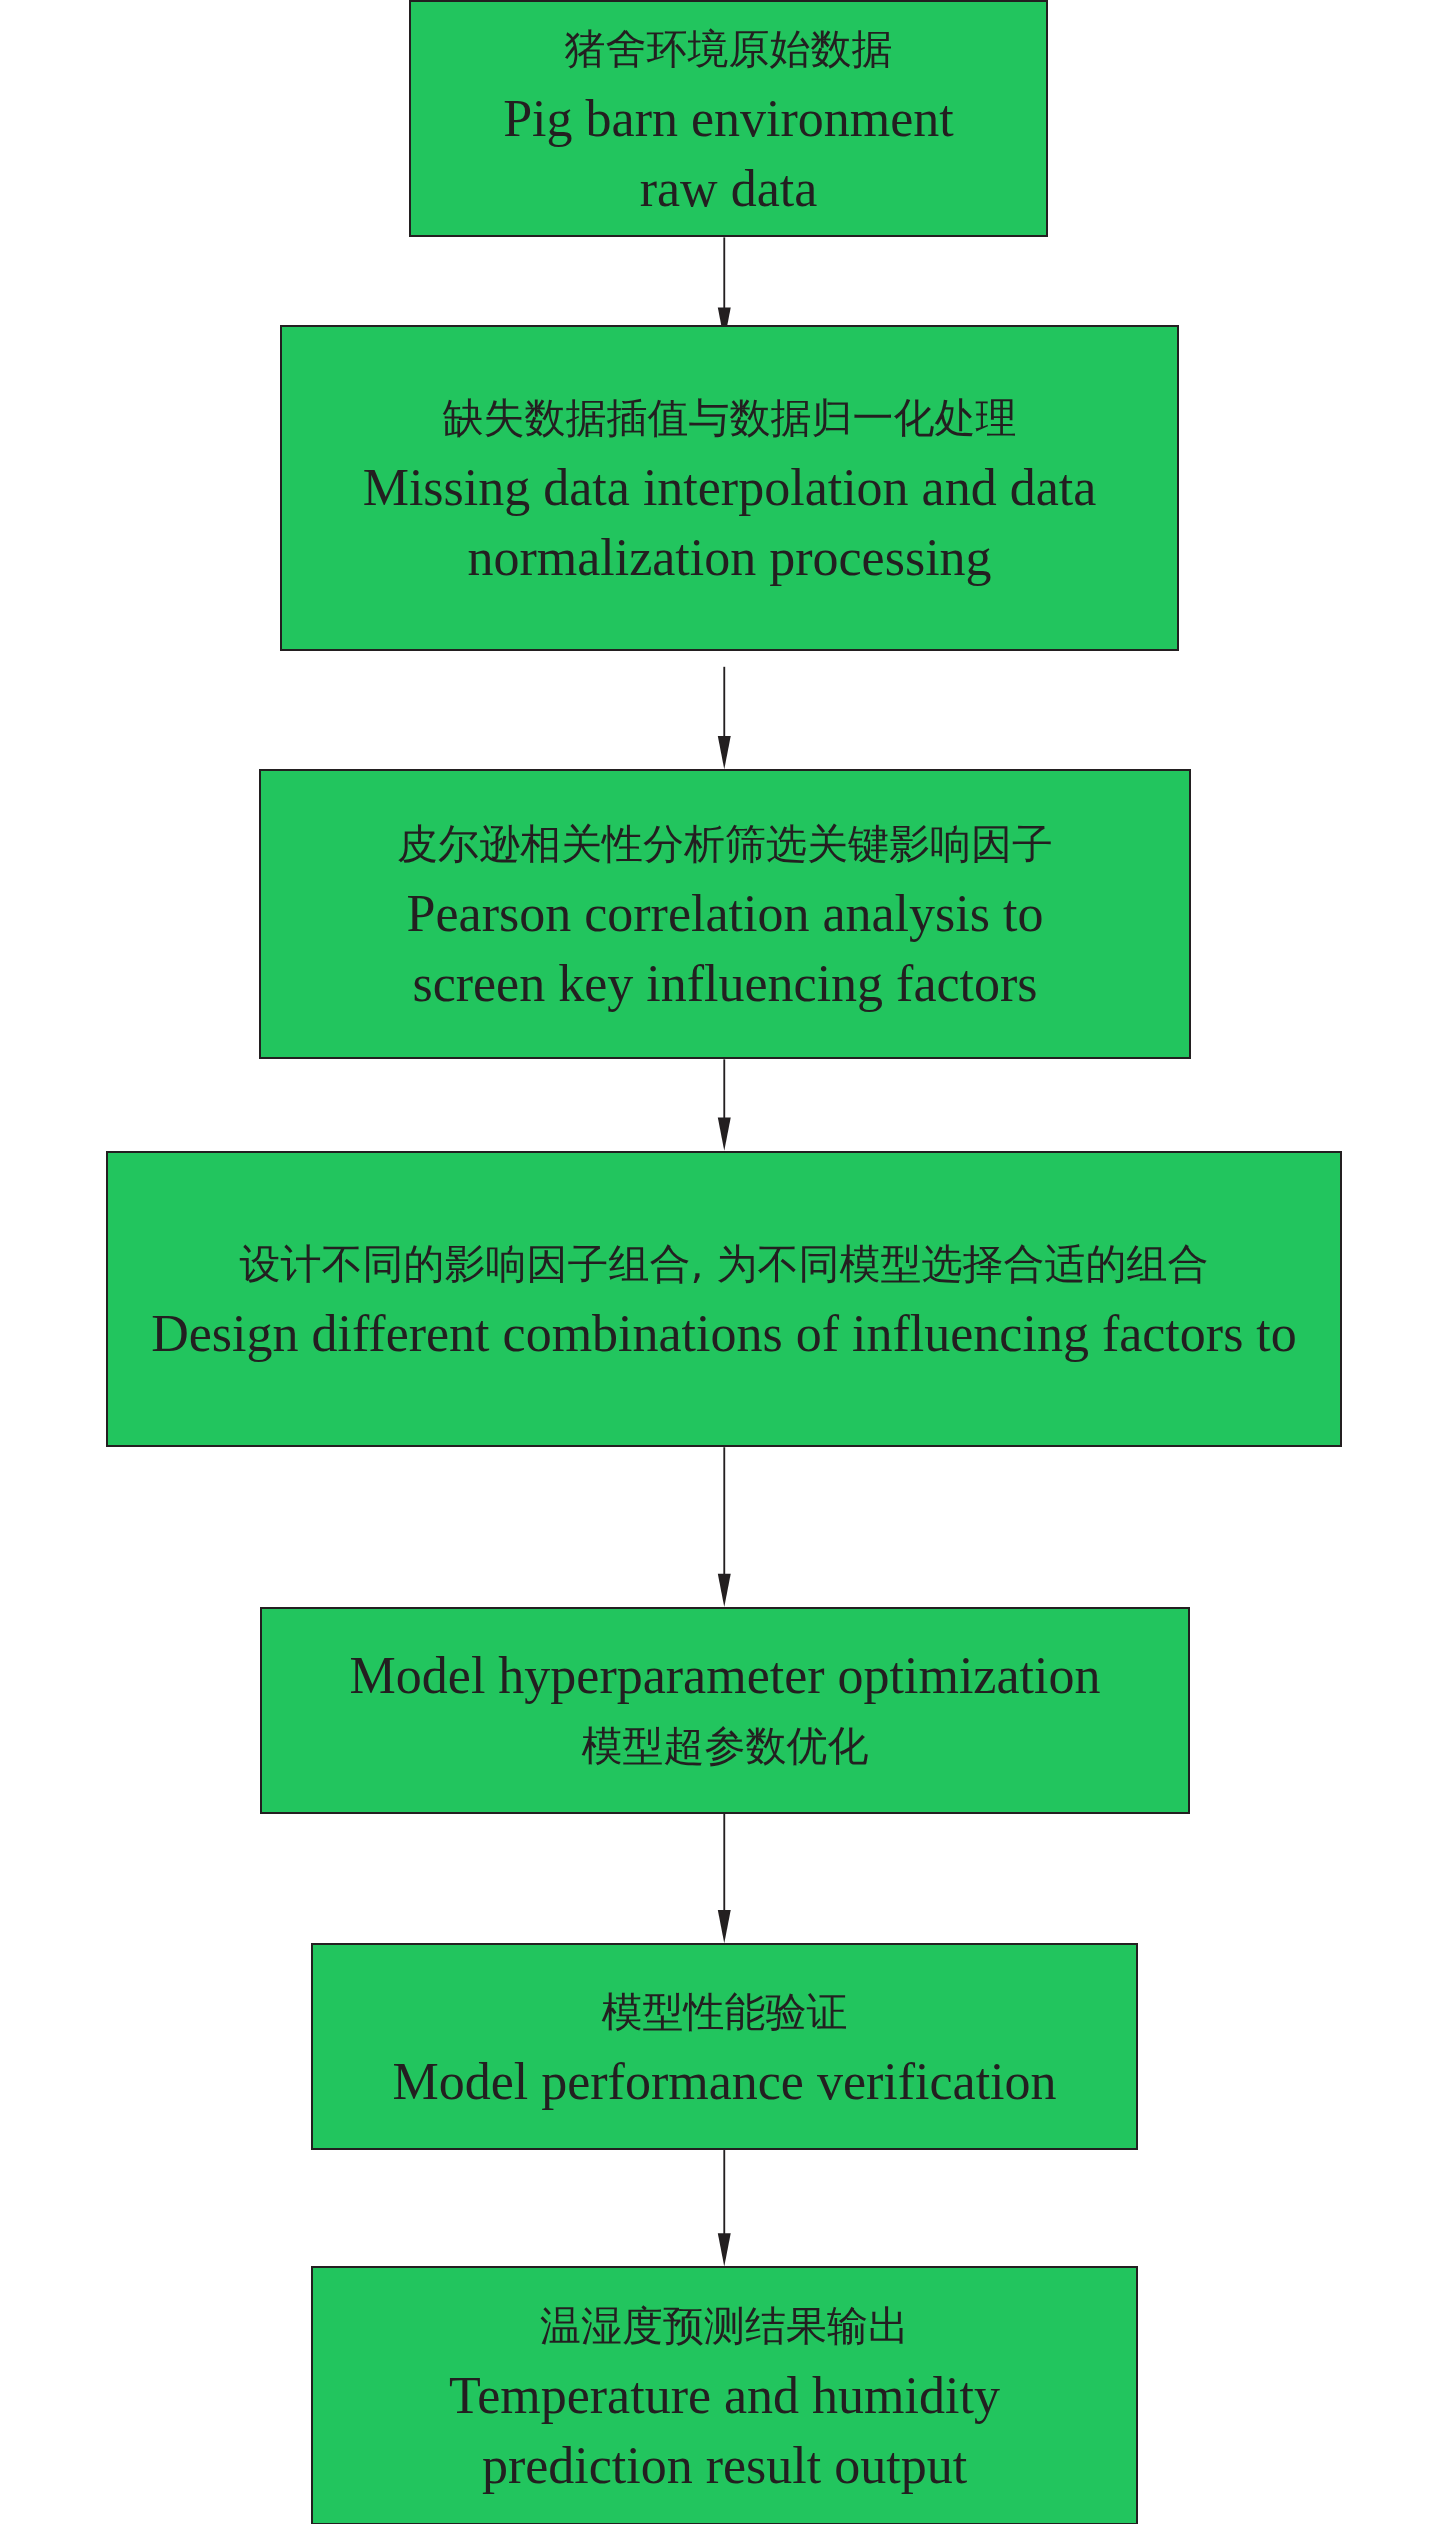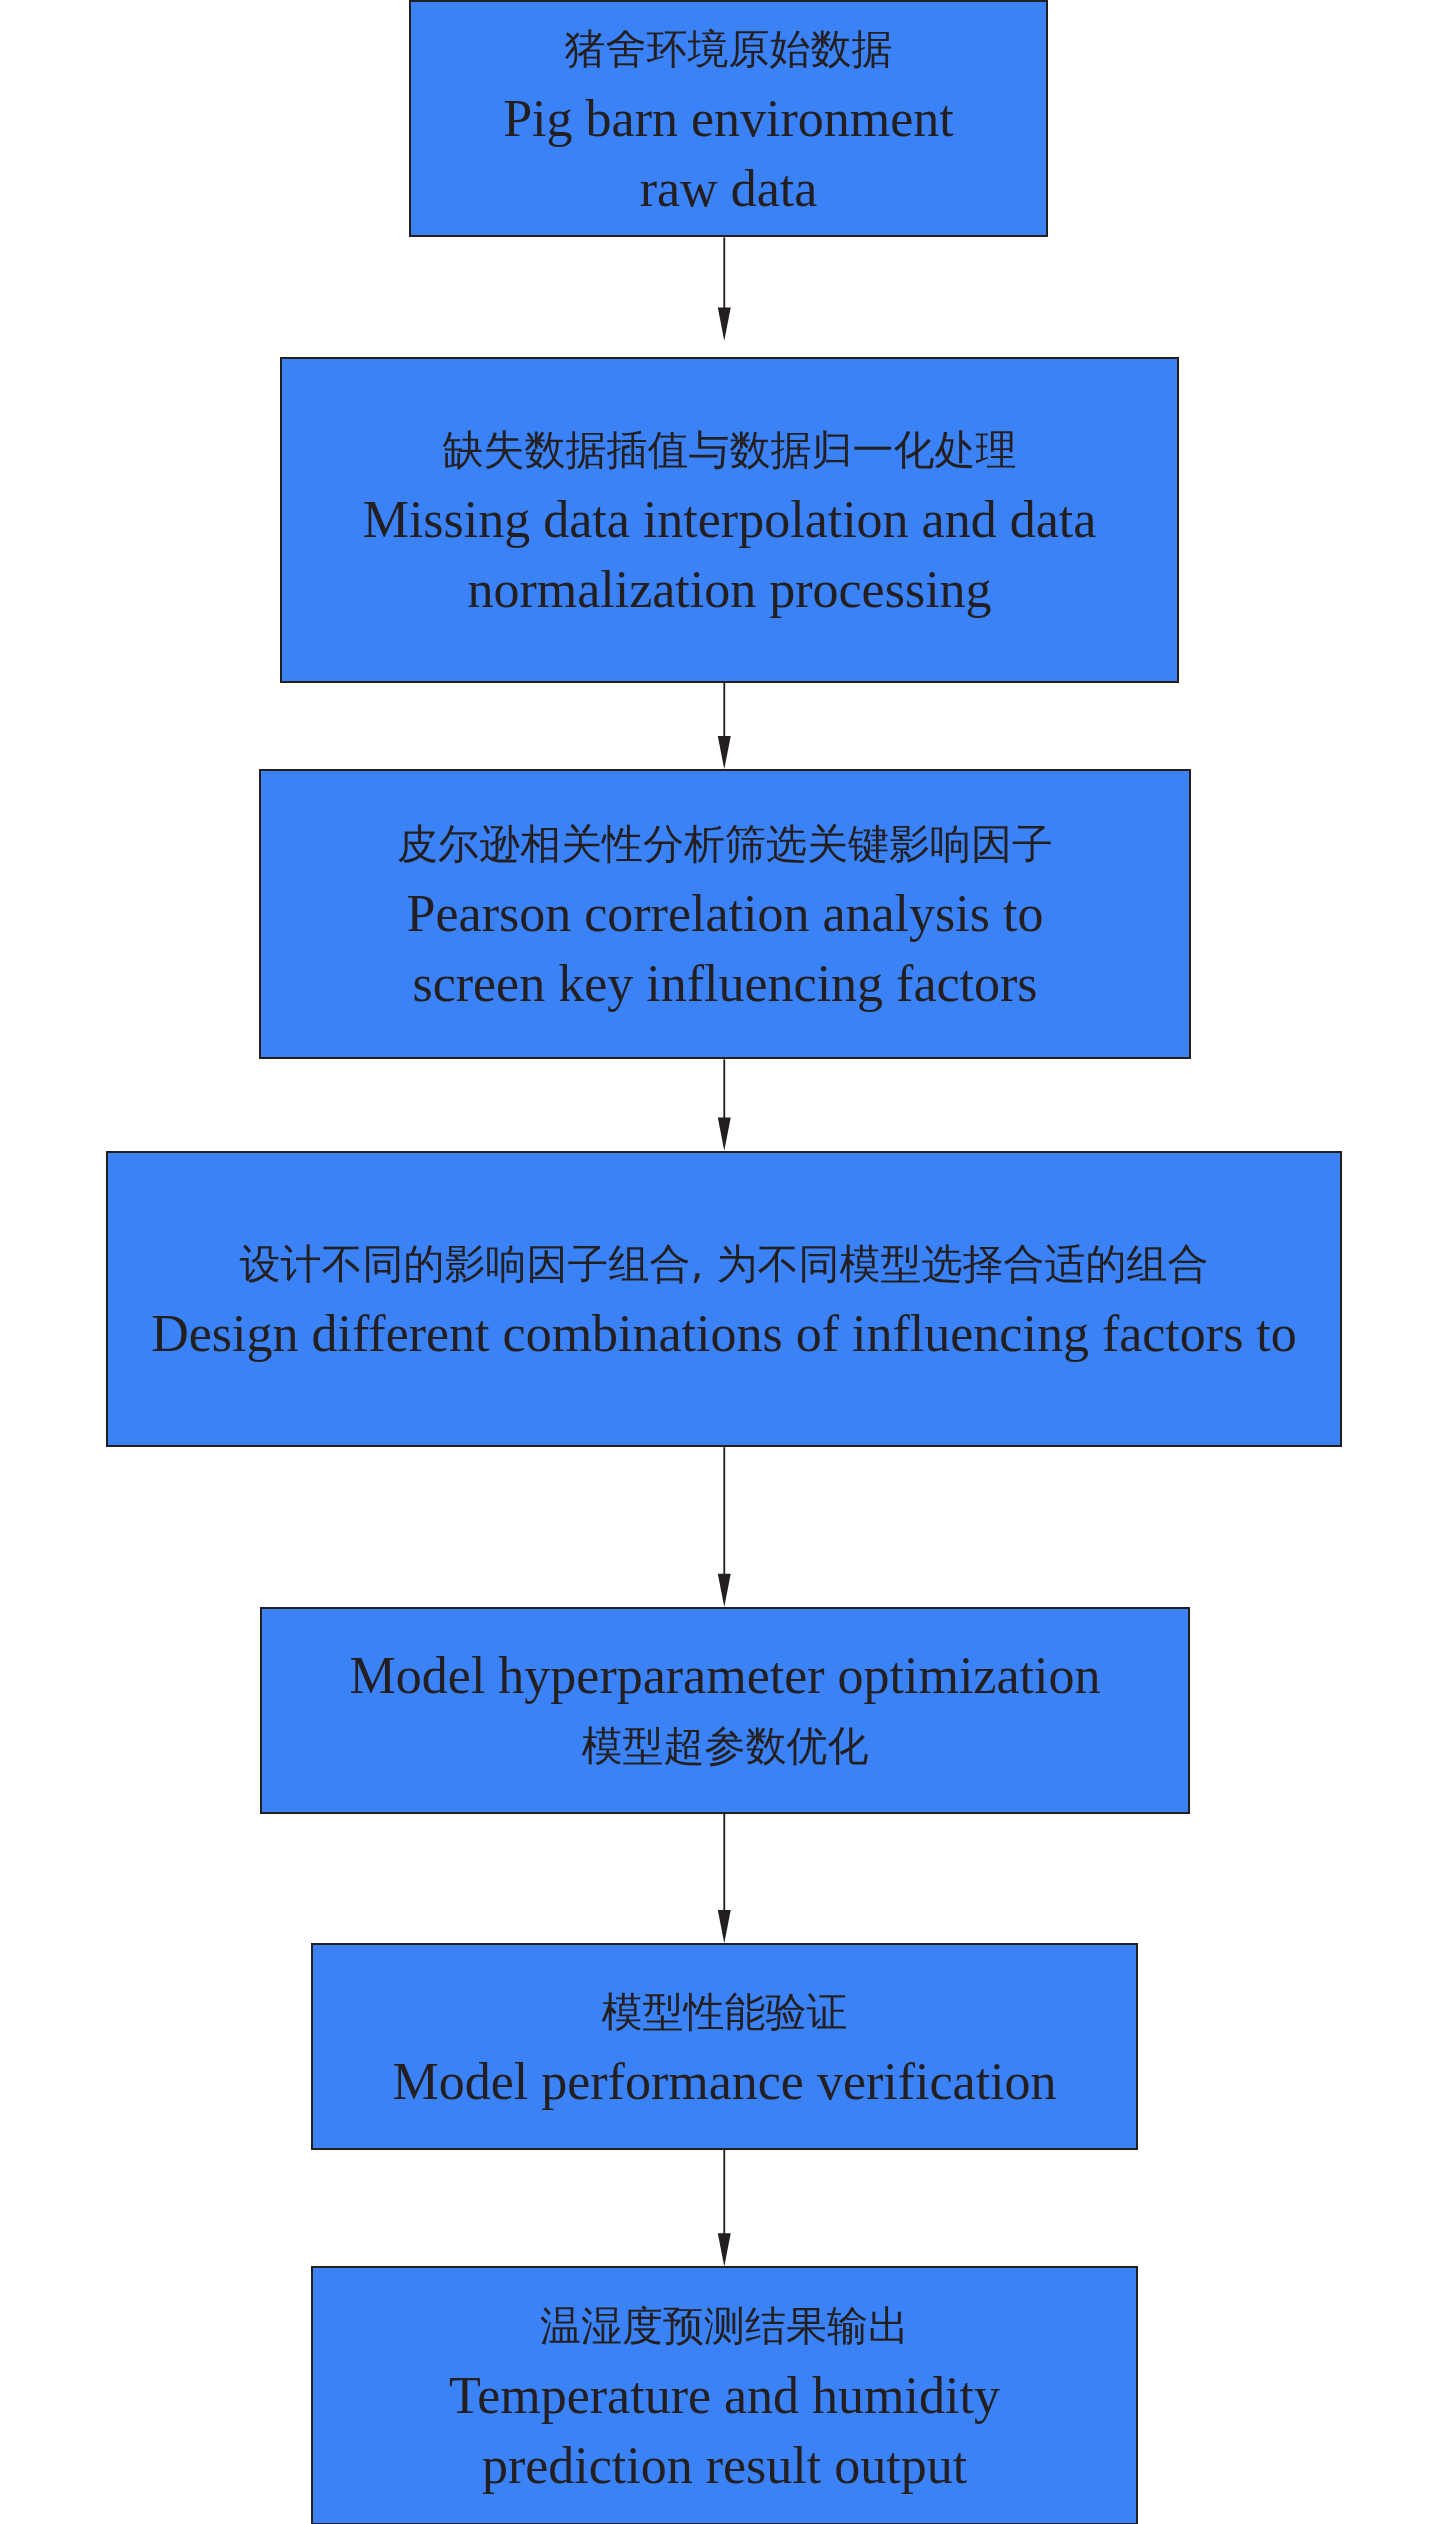--- a/index.html
+++ b/index.html
@@ -1,18 +1,18 @@
 <!DOCTYPE html>
 <html style="font-size:14.8px"><head>
 <meta charset="utf-8">
 <style>
   html, body { margin:0; padding:0; background:#ffffff; }
   body { width:1455px; height:2525px; position:relative; overflow:hidden;
          font-family:"Liberation Serif","DejaVu Serif",serif; color:#231f20; }
-  .box { position:absolute; box-sizing:border-box; border:2.8px solid #231f20; background:#3b82f6;
+  .box { position:absolute; box-sizing:border-box; border:2.8px solid #231f20; background:#22c55e;
          display:flex; flex-direction:column; justify-content:center; align-items:center; text-align:center; }
   .line { font-size:52px; line-height:70px; white-space:nowrap; }
   .cn { font-family:"DejaVu Sans", sans-serif; font-size:41px; letter-spacing:0px; }
   svg.arrows { position:absolute; left:0; top:0; }
 </style>
 </head>
 <body>
 
 <svg class="arrows" width="1455" height="2525" viewBox="0 0 1575 2734">
   <g id="arrows">
@@ -30,21 +30,21 @@
       <polygon points="777,2418 791,2418 784,2454" fill="#231f20"></polygon>
     </g>
 </svg>
 
 <div class="box" style="left:409px; top:0px; width:639px; height:237px;">
   <div class="line cn">猪舍环境原始数据</div>
   <div class="line">Pig barn environment</div>
   <div class="line">raw data</div>
 </div>
 
-<div class="box" style="left:280px; top:357px; width:899px; height:326px;">
+<div class="box" style="left:280px; top:325px; width:899px; height:326px;">
   <div class="line cn">缺失数据插值与数据归一化处理</div>
   <div class="line">Missing data interpolation and data</div>
   <div class="line">normalization processing</div>
 </div>
 
 <div class="box" style="left:259px; top:769px; width:932px; height:290px;">
   <div class="line cn">皮尔逊相关性分析筛选关键影响因子</div>
   <div class="line">Pearson correlation analysis to</div>
   <div class="line">screen key influencing factors</div>
 </div>

